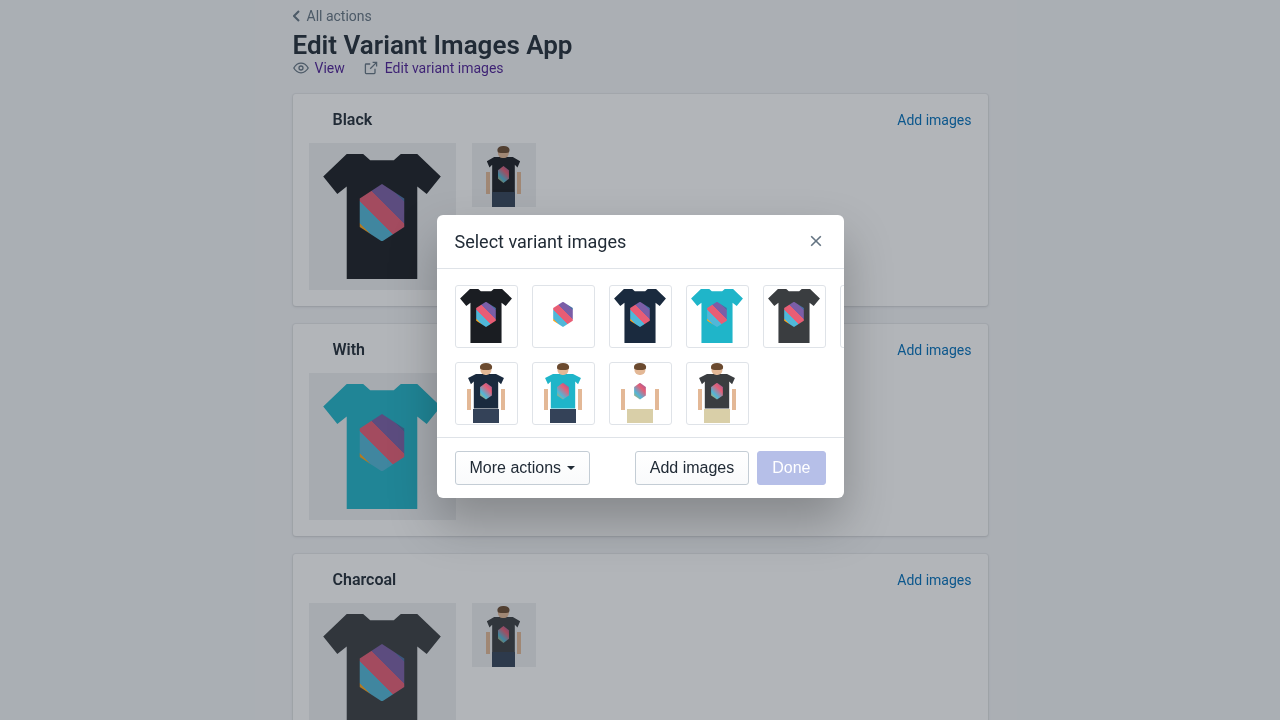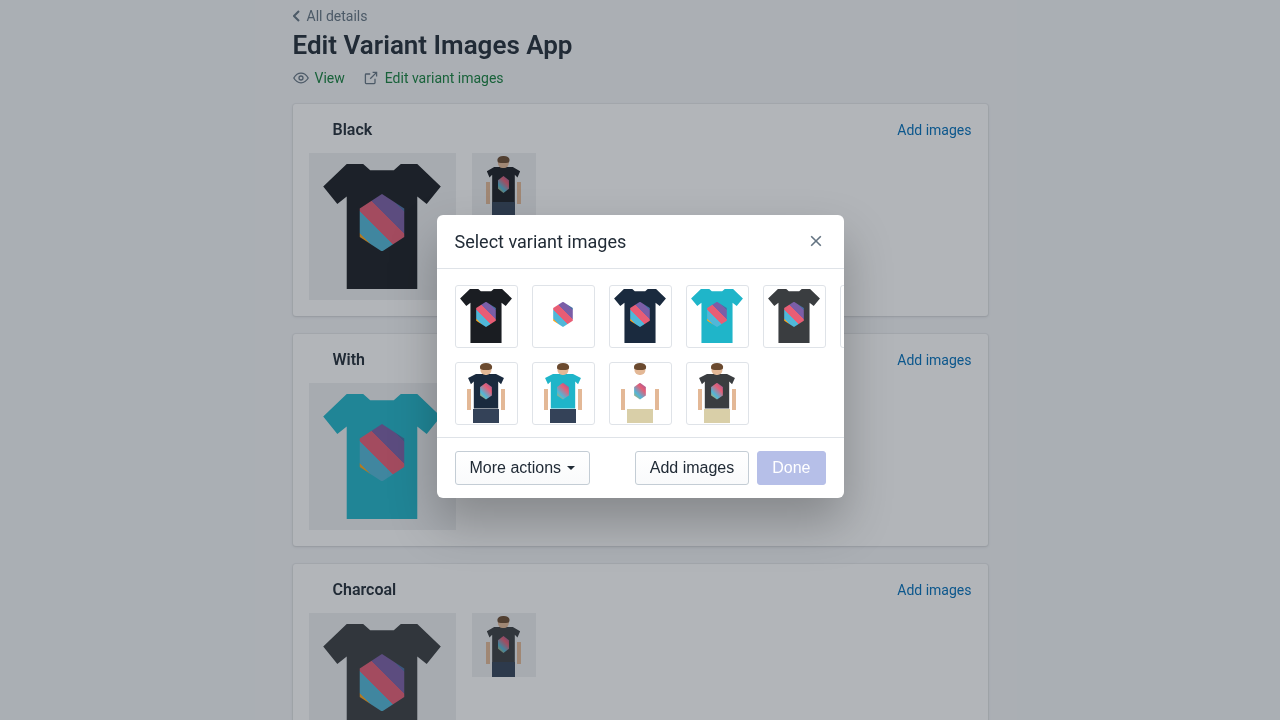--- a/index.html
+++ b/index.html
@@ -29,23 +29,22 @@
   .breadcrumb svg { width: 8px; height: 12px; }
   .page-title {
     font-size: 26px;
     font-weight: 600;
     margin-top: 4px;
     color: #212b36;
   }
   .title-actions {
     display: flex;
     gap: 18px;
-    margin-top: 10px;
     font-size: 14px;
-    color: #15803d;
+    color: #4c1d95;
   }
   .title-action {
     display: flex;
     align-items: center;
     gap: 6px;
     cursor: pointer;
   }
   .title-action svg { width: 16px; height: 16px; }
   .card {
     background: #fff;
@@ -264,21 +263,21 @@
 </style>
 </head>
 <body>
 
 <div class="page">
 
   <div class="breadcrumb">
     <svg viewBox="0 0 8 12" fill="none" stroke="#637381" stroke-width="2">
         <path d="M6 1 1 6l5 5"></path>
       </svg>
-    <span>All details</span>
+    <span>All actions</span>
   </div>
 
   <h1 class="page-title">Edit Variant Images App</h1>
 
   <div class="title-actions">
     <div class="title-action">
       <svg viewBox="0 0 20 20" fill="none" stroke="#637381" stroke-width="1.6">
           <path d="M1 10s3.5-6 9-6 9 6 9 6-3.5 6-9 6-9-6-9-6z"></path>
           <circle cx="10" cy="10" r="2.5"></circle>
         </svg>

